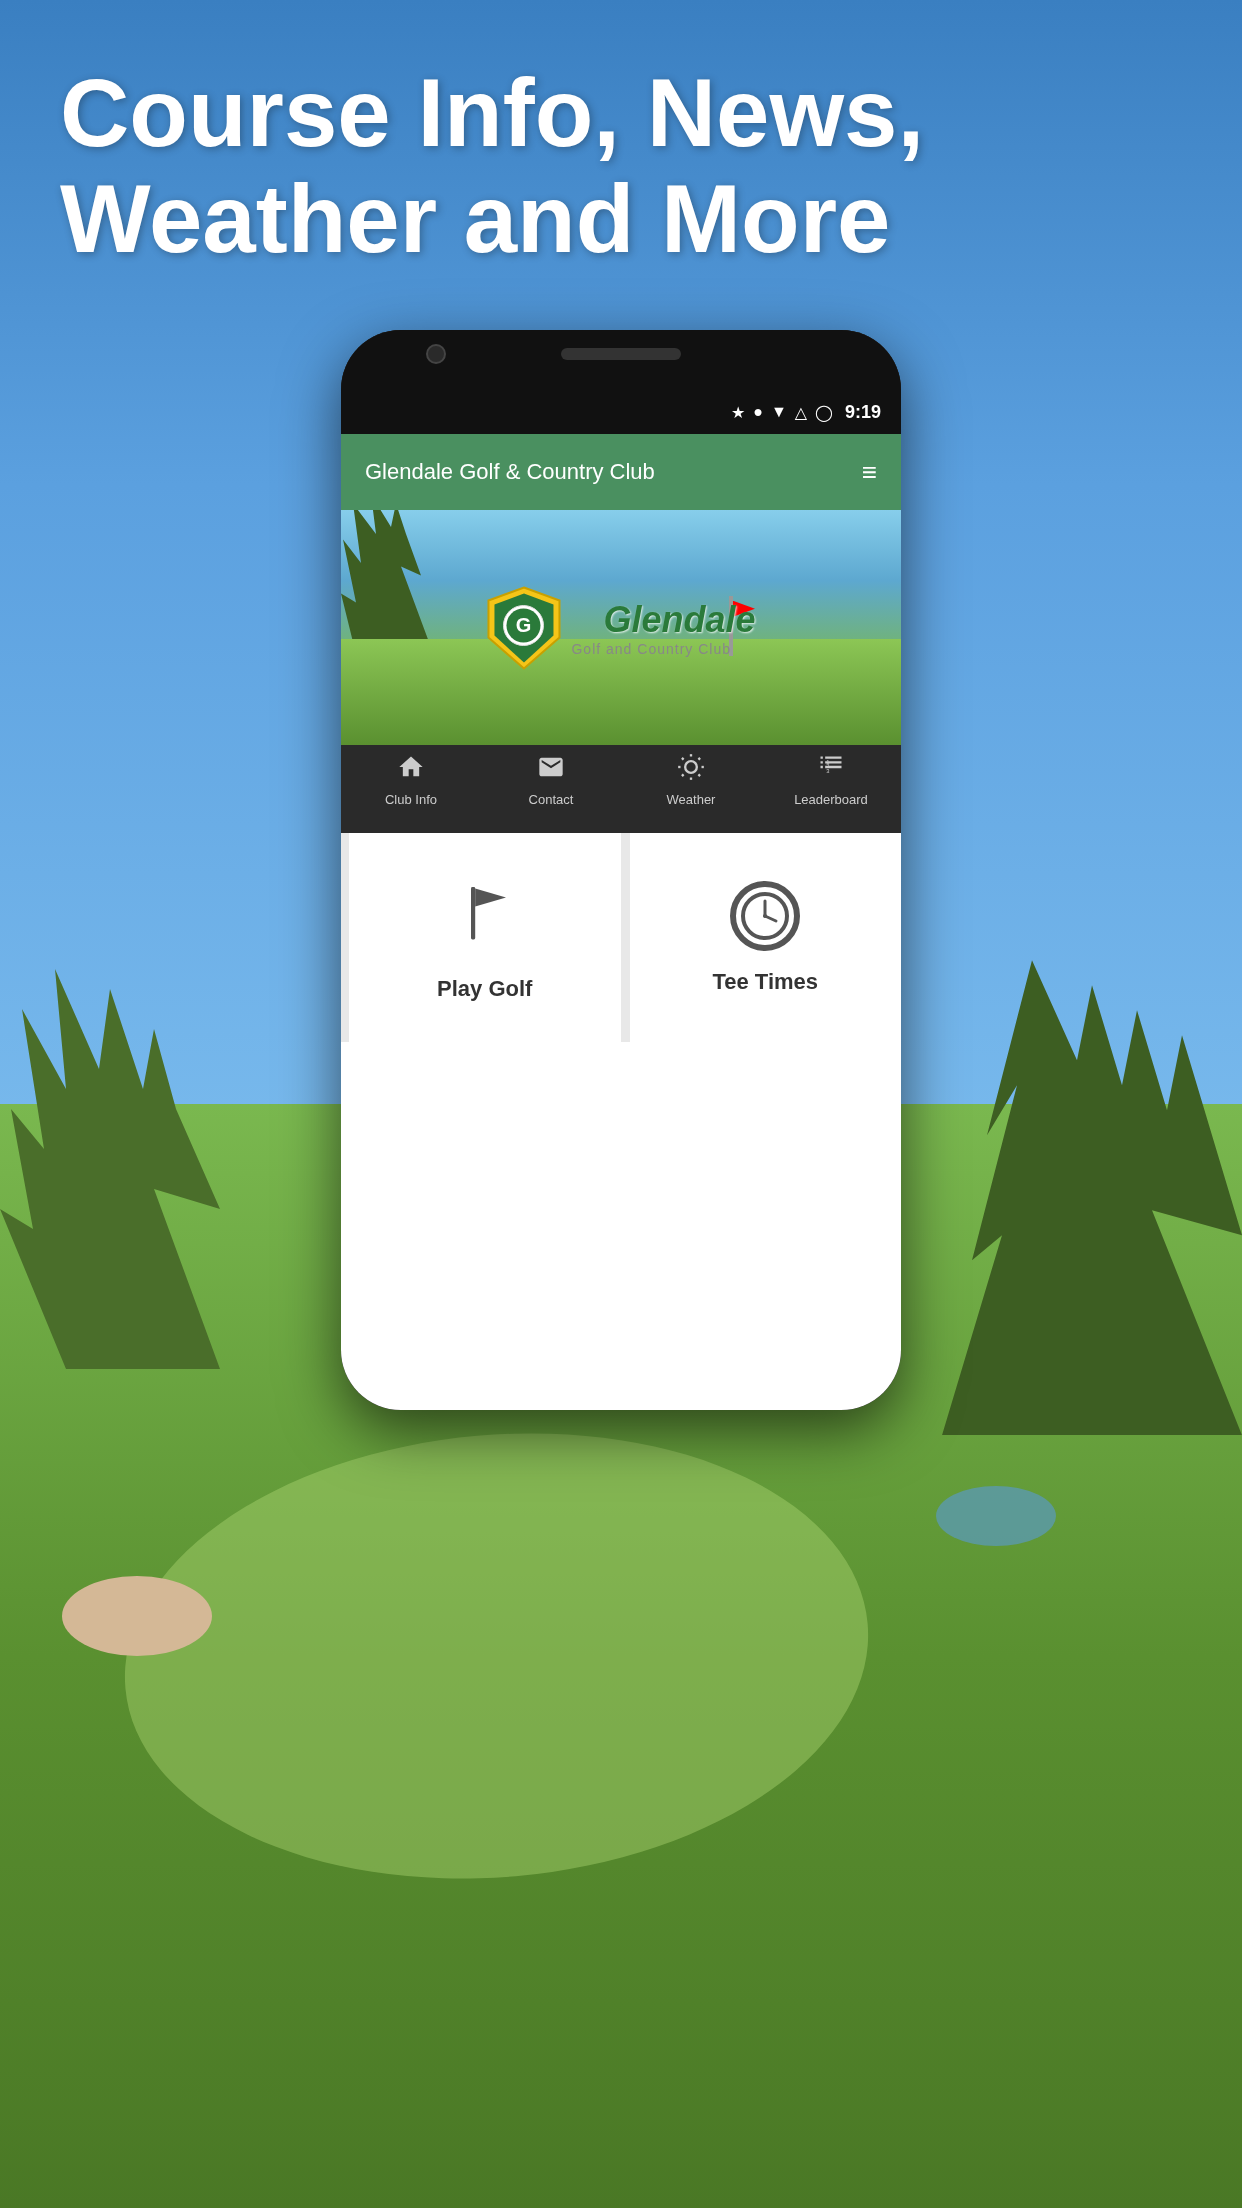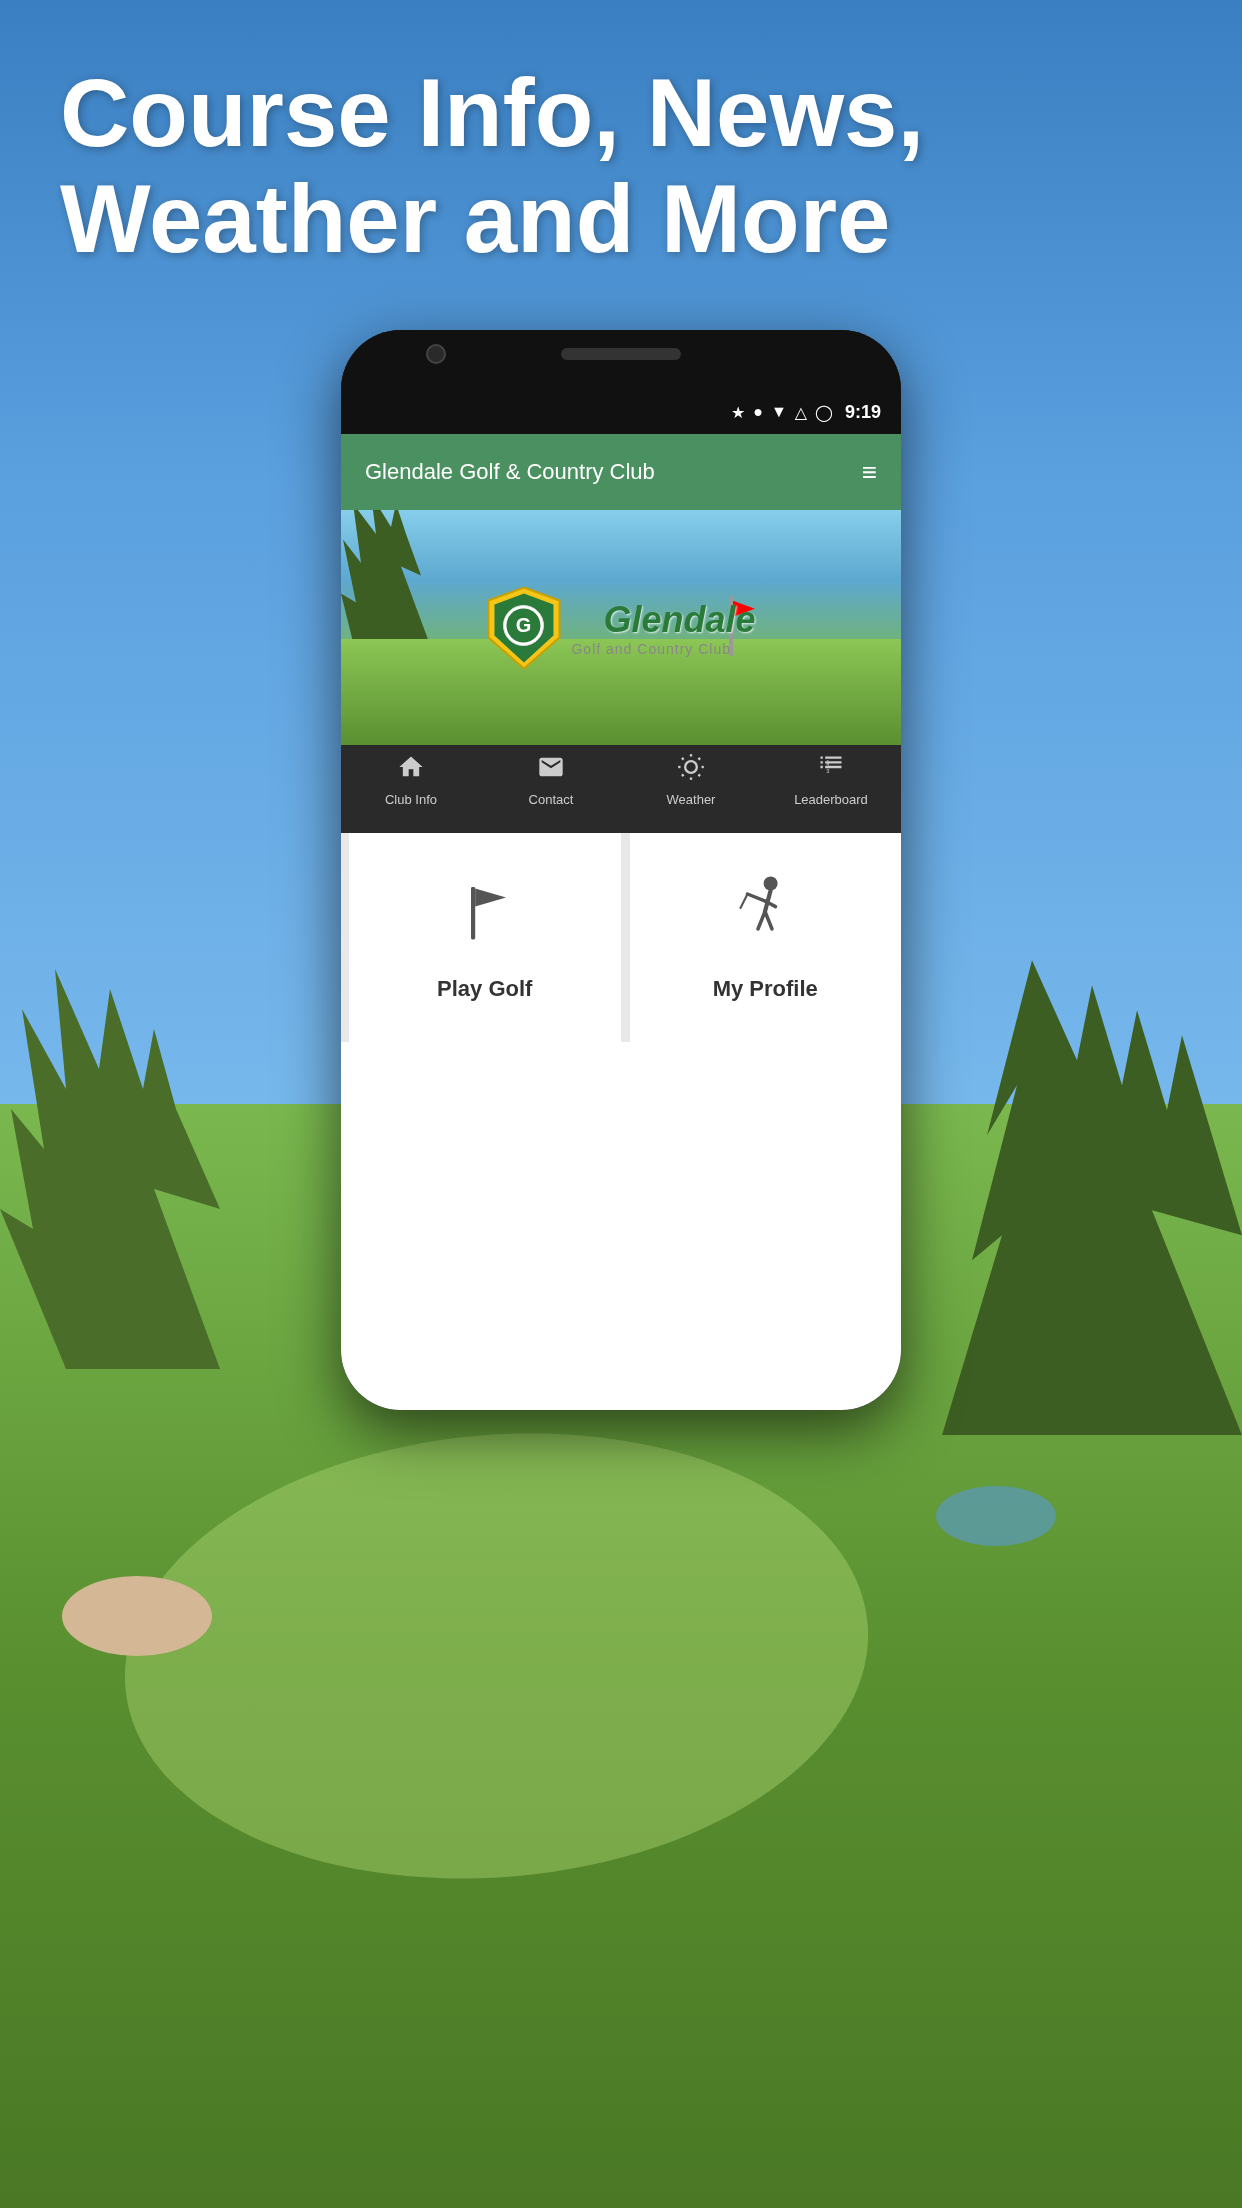--- a/index.html
+++ b/index.html
@@ -472,35 +472,27 @@
         <span class="grid-item-icon">
           <svg width="70" height="70" viewBox="0 0 100 100" fill="#555">
             <rect x="30" y="20" width="6" height="75" rx="2"></rect>
             <path d="M36 22 L80 35 L36 48 Z"></path>
           </svg>
         </span>
         <span class="grid-item-label">Play Golf</span>
       </div>
 
 
-
       <div class="grid-item">
-        <span class="grid-item-icon">
-          <svg width="70" height="70" viewBox="0 0 100 100" fill="#555">
-
-            <circle cx="58" cy="15" r="10"></circle>
-
-            <line x1="58" y1="25" x2="50" y2="55" stroke="#555" stroke-width="6" stroke-linecap="round"></line>
-
-            <line x1="50" y1="40" x2="25" y2="30" stroke="#555" stroke-width="5" stroke-linecap="round"></line>
-            <line x1="25" y1="30" x2="15" y2="50" stroke="#555" stroke-width="3" stroke-linecap="round"></line>
-
-            <line x1="50" y1="40" x2="65" y2="48" stroke="#555" stroke-width="5" stroke-linecap="round"></line>
-
-            <line x1="50" y1="55" x2="40" y2="80" stroke="#555" stroke-width="5" stroke-linecap="round"></line>
-            <line x1="50" y1="55" x2="60" y2="80" stroke="#555" stroke-width="5" stroke-linecap="round"></line>
-          </svg>
-        </span>
-        <span class="grid-item-label">My Profile</span>
-      </div>
+        <div class="icon-circle-outline">
+          <svg width="50" height="50" viewBox="0 0 50 50">
+            <circle cx="25" cy="25" r="22" fill="none" stroke="#555" stroke-width="4"></circle>
+            <line x1="25" y1="25" x2="25" y2="10" stroke="#555" stroke-width="3" stroke-linecap="round"></line>
+            <line x1="25" y1="25" x2="36" y2="30" stroke="#555" stroke-width="3" stroke-linecap="round"></line>
+            <circle cx="25" cy="25" r="2" fill="#555"></circle>
+          </svg>
+        </div>
+        <span class="grid-item-label">Tee Times</span>
+      </div>
+
     </div>
   </div>
 </div>
 
 </body></html>

